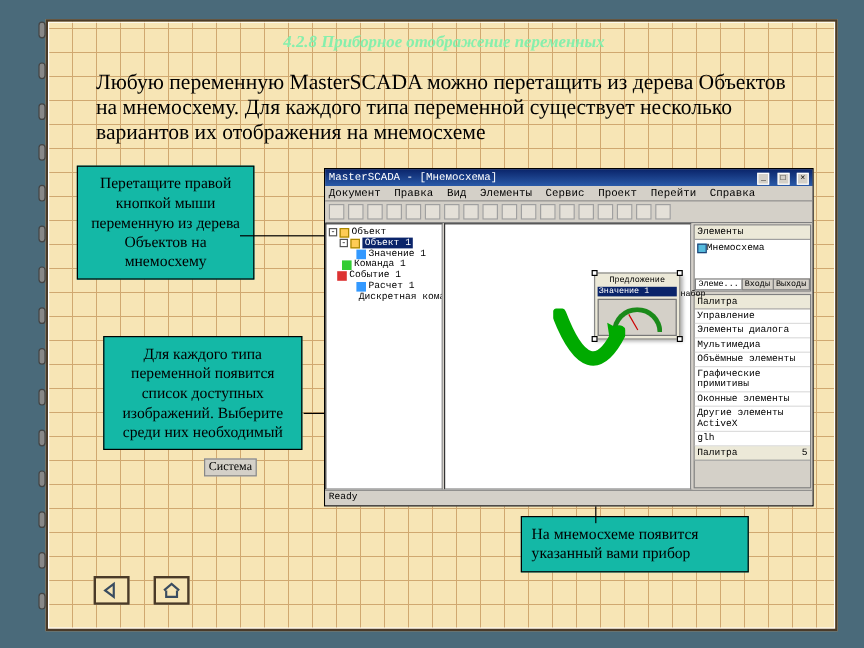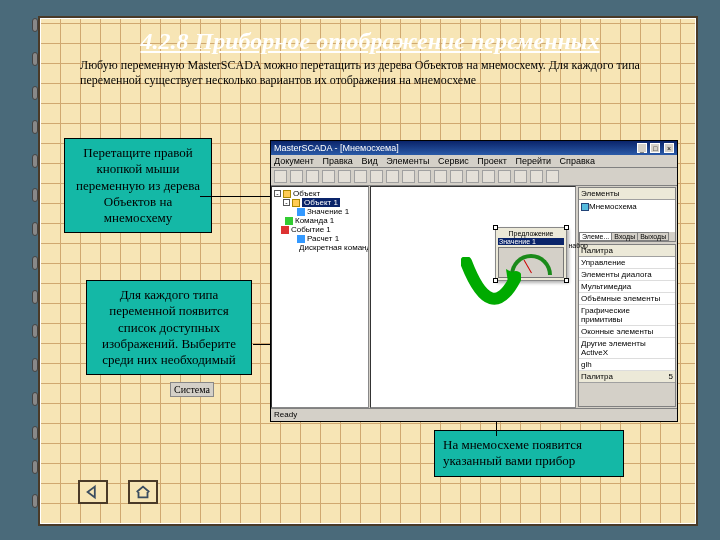--- a/index.html
+++ b/index.html
@@ -20,47 +20,47 @@
       #f7e5b5;
     border: 2px solid #4a3a28;
     box-shadow: 0 0 0 1px #fff inset;
   }
   .ring { position:absolute; border:1px solid #444; width:6px; height:14px; border-radius:3px; background:#888; }
   .rings { position:absolute; left:30px; top:10px; width:676px; height:520px; pointer-events:none; }
   .title {
     position: absolute; left: 80px; top: 28px;
     width: 580px;
     font-style: italic; font-weight: bold;
-    color: #ffffff; text-decoration: underline;
-    font-size: 24px; text-align: center;
+    color: #86efac; 
+    font-size: 14px; text-align: center;
   }
   .intro {
     position: absolute; left: 80px; top: 58px;
-    width: 580px; font-size: 12px; color: #000;
+    width: 580px; font-size: 18px; color: #000;
   }
   .callout {
     position: absolute;
     background: #14b8a6;
     border: 1px solid #000;
     padding: 6px 8px;
     font-size: 13px; text-align: center;
     line-height: 1.25;
   }
   .c1 { left: 64px; top: 138px; width: 148px; }
   .c2 { left: 86px; top: 280px; width: 166px; }
   .c3 { left: 406px; top: 430px; width: 190px; text-align:left;margin-left:28px; }
 
   
   .app {
     position: absolute;
     left: 270px; top: 140px;
     width: 408px; height: 282px;
     background: #d4d0c8;
     border: 1px solid #000;
-    font-family: Liberation Sans, sans-serif;
+    font-family: Liberation Mono, monospace;
     font-size: 9px;
   }
   .titlebar {
     background: linear-gradient(#0a246a,#2a5aa8);
     color:#fff; height:14px; padding:1px 3px;
     display:flex; justify-content:space-between; align-items:center;
   }
   .winbtns span { display:inline-block; width:10px; height:10px; background:#d4d0c8; border:1px solid #fff; margin-left:1px; font-size:7px; line-height:9px; text-align:center; color:#000;}
   .menubar { background:#d4d0c8; padding:1px 3px; border-bottom:1px solid #808080; }
   .menubar span { margin-right:6px; }

